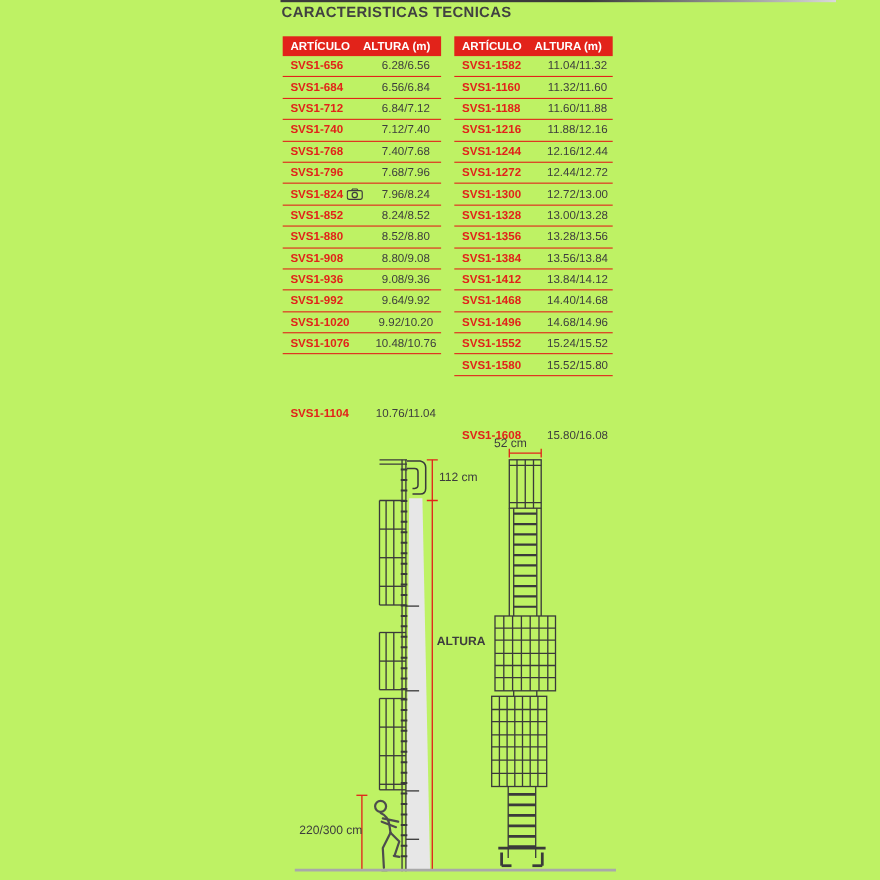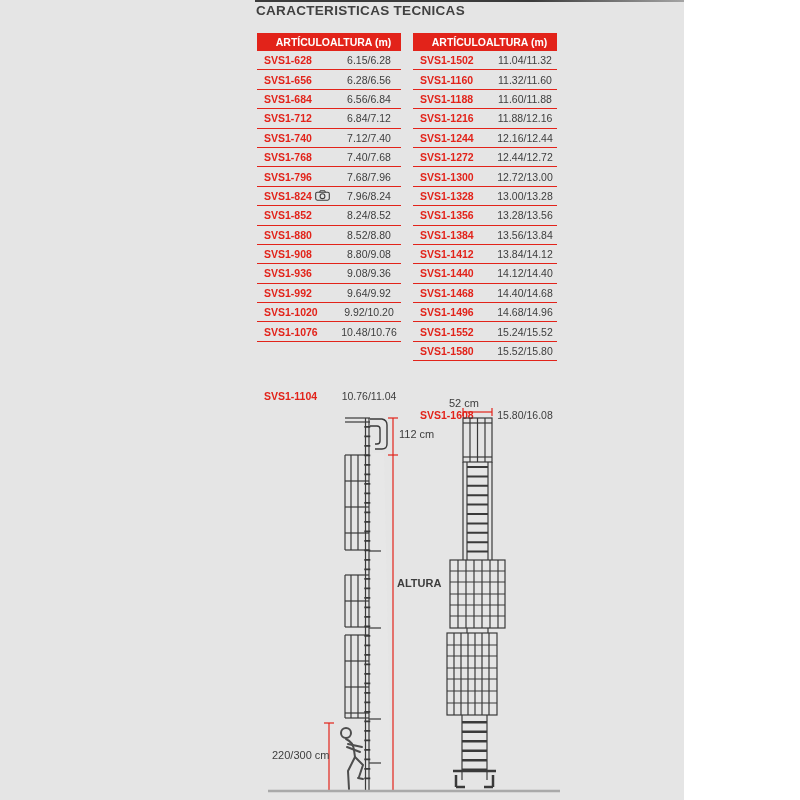--- a/index.html
+++ b/index.html
@@ -1,35 +1,35 @@
 <!DOCTYPE html>
 <html><head>
 <meta charset="utf-8">
 <style>
   html,body{margin:0;padding:0;background:#fff;}
   .canvas{
-    position:relative;width:684px;height:800px;background:#e5e5e5;overflow:hidden;
+    position:relative;width:800px;height:800px;background:#bef264;overflow:hidden;
     font-family:"Liberation Sans",sans-serif;color:#3d3d3d;
   }
   .top-rule{
     position:absolute;left:255px;top:0;width:505px;height:2px;
     background:linear-gradient(to right,#3b3b3b 0%,#3b3b3b 55%,#d9d9d9 100%);
   }
   .page-title{
     position:absolute;left:256px;top:3px;font-size:13.5px;font-weight:bold;
     color:#414141;letter-spacing:.3px;margin:0;
   }
   .spec-table{position:absolute;top:33px;width:144px;}
   .spec-table.left{left:257px;}
   .spec-table.right{left:413px;}
   .thead{
     display:flex;align-items:center;height:18px;background:#e2231a;color:#fff;
     font-size:10.5px;font-weight:bold;
   }
-  .thead .h-art{flex:0 0 66px;padding-left:7px;text-align:right;}
+  .thead .h-art{flex:0 0 66px;padding-left:7px;}
   .thead .h-alt{flex:1;text-align:left;}
   .trow{
     display:flex;align-items:center;height:19.4px;border-bottom:1px solid #e2231a;
     box-sizing:border-box;
   }
   .trow.last{border-bottom:none;margin-top:44px;}
   .trow .art{
     flex:0 0 73px;padding-left:7px;font-size:10.5px;font-weight:bold;color:#e2231a;
     display:flex;align-items:center;gap:3px;white-space:nowrap;
   }
@@ -51,24 +51,20 @@
   <div class="top-rule"></div>
   <h1 class="page-title">CARACTERISTICAS TECNICAS</h1>
 
   <div class="spec-table left">
     <div class="thead">
       <span class="h-art">ARTÍCULO</span>
       <span class="h-alt">ALTURA (m)</span>
     </div>
     <div class="tbody">
         <div class="trow">
-          <span class="art">SVS1-628</span>
-          <span class="alt">6.15/6.28</span>
-        </div>
-        <div class="trow">
           <span class="art">SVS1-656</span>
           <span class="alt">6.28/6.56</span>
         </div>
         <div class="trow">
           <span class="art">SVS1-684</span>
           <span class="alt">6.56/6.84</span>
         </div>
         <div class="trow">
           <span class="art">SVS1-712</span>
           <span class="alt">6.84/7.12</span>
@@ -128,21 +124,21 @@
       </div>
   </div>
 
   <div class="spec-table right">
     <div class="thead">
       <span class="h-art">ARTÍCULO</span>
       <span class="h-alt">ALTURA (m)</span>
     </div>
     <div class="tbody">
         <div class="trow">
-          <span class="art">SVS1-1502</span>
+          <span class="art">SVS1-1582</span>
           <span class="alt">11.04/11.32</span>
         </div>
         <div class="trow">
           <span class="art">SVS1-1160</span>
           <span class="alt">11.32/11.60</span>
         </div>
         <div class="trow">
           <span class="art">SVS1-1188</span>
           <span class="alt">11.60/11.88</span>
         </div>
@@ -170,24 +166,20 @@
           <span class="art">SVS1-1356</span>
           <span class="alt">13.28/13.56</span>
         </div>
         <div class="trow">
           <span class="art">SVS1-1384</span>
           <span class="alt">13.56/13.84</span>
         </div>
         <div class="trow">
           <span class="art">SVS1-1412</span>
           <span class="alt">13.84/14.12</span>
-        </div>
-        <div class="trow">
-          <span class="art">SVS1-1440</span>
-          <span class="alt">14.12/14.40</span>
         </div>
         <div class="trow">
           <span class="art">SVS1-1468</span>
           <span class="alt">14.40/14.68</span>
         </div>
         <div class="trow">
           <span class="art">SVS1-1496</span>
           <span class="alt">14.68/14.96</span>
         </div>
         <div class="trow">

